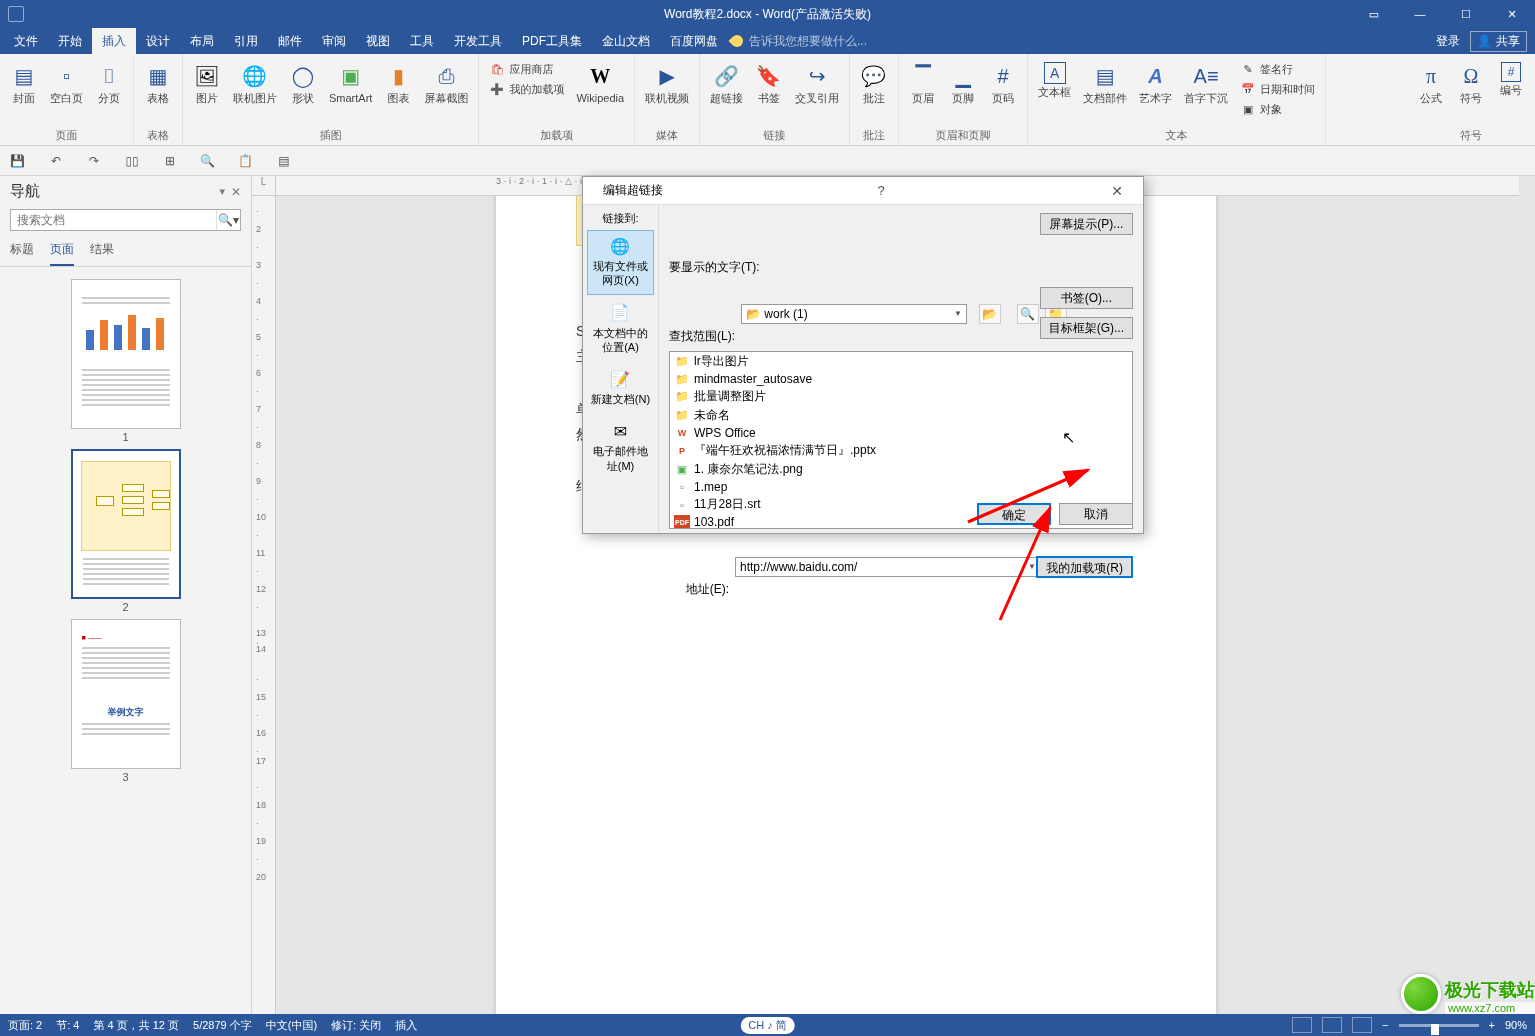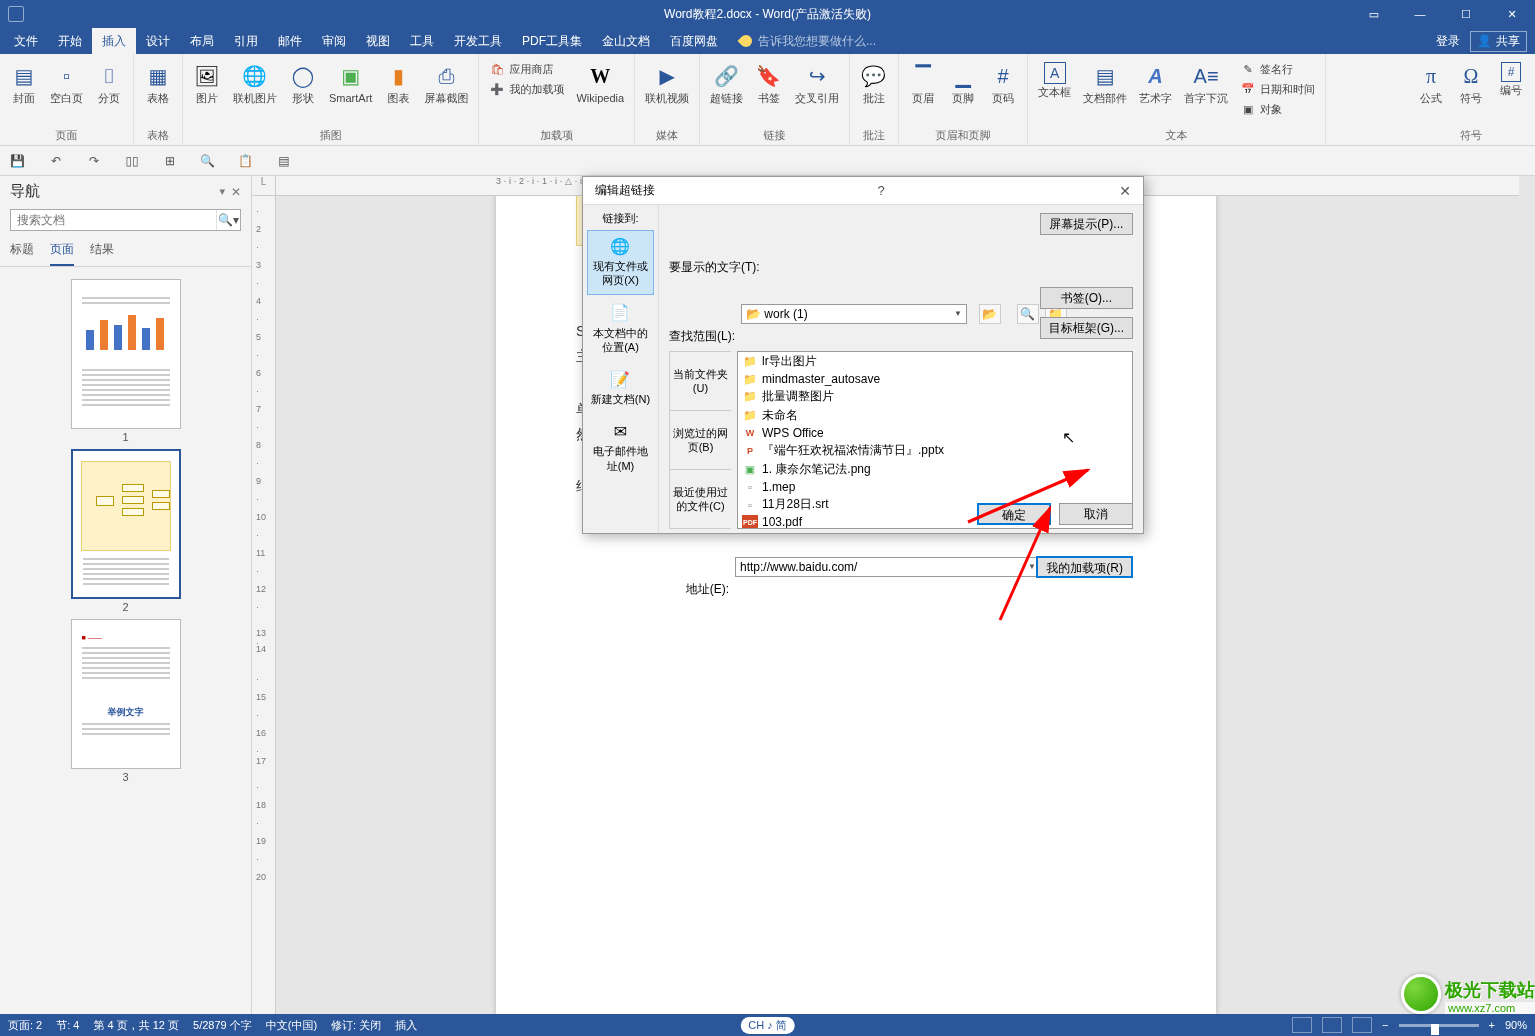--- a/index.html
+++ b/index.html
@@ -11,21 +11,21 @@
 .titlebar .win-controls { position: absolute; right: 0; display: flex; }
 .titlebar .win-btn { width: 46px; height: 28px; display: flex; align-items: center; justify-content: center; color: #fff; font-size: 11px; }
 .titlebar .left-icons { display: flex; gap: 8px; padding-left: 8px; align-items: center; }
 .titlebar .left-icons span { width: 16px; height: 16px; border: 1px solid rgba(255,255,255,.5); border-radius: 2px; }
 
 
 .menubar { height: 26px; background: #2b579a; display: flex; align-items: center; padding-left: 4px; }
 .menubar .tab { padding: 0 10px; height: 26px; line-height: 26px; color: #fff; font-size: 12px; }
 .menubar .tab.active { background: #f3f3f3; color: #2b579a; }
 .menubar .right { margin-left: auto; display: flex; align-items: center; padding-right: 8px; gap: 10px; color: #fff; }
-.menubar .tell-me { color: #b8c7e0; font-size: 12px; margin-left: 12px; display:flex; align-items:center; gap:6px;}
+.menubar .tell-me { color: #b8c7e0; font-size: 12px; margin-left: 3px; display:flex; align-items:center; gap:6px;}
 .menubar .bulb { width:12px;height:12px;background:#ffd966;border-radius:50% 50% 50% 0;transform:rotate(45deg);}
 
 
 .ribbon { height: 92px; background: #f3f3f3; border-bottom: 1px solid #d4d4d4; display: flex; }
 .ribbon-group { border-right: 1px solid #e1e1e1; padding: 2px 6px 0; display: flex; flex-direction: column; }
 .ribbon-group .items { display: flex; gap: 4px; flex: 1; align-items: flex-start; padding-top: 4px; }
 .ribbon-group .label { text-align: center; font-size: 11px; color: #666; padding: 2px 0; }
 .ribbon-btn { display: flex; flex-direction: column; align-items: center; gap: 2px; padding: 2px 4px; min-width: 36px; cursor: pointer; }
 .ribbon-btn .ico { width: 28px; height: 28px; display: flex; align-items: center; justify-content: center; font-size: 20px; }
 .ribbon-btn .lbl { font-size: 11px; color: #444; text-align: center; line-height: 1.1; }
@@ -79,21 +79,21 @@
 .doc-scroll { position:absolute; top:20px; left:24px; right:0; bottom:0; overflow:hidden; background:#e6e6e6;}
 .page-paper { position:absolute; top:-10px; left:220px; width:720px; height:980px; background:#fff; box-shadow:0 0 6px rgba(0,0,0,.2);}
 .yellow-block { position:absolute; top:0; left:80px; right:80px; height:60px; background:#fdf1c8; border:1px solid #e6d177; display:flex; align-items:center; justify-content:center;}
 .yellow-block .box { border:1px solid #b89b00; padding:2px 12px; font-size:12px; color:#7a5c00;}
 .hyperlink { position:absolute; top:88px; left:98px; color:#0563c1; text-decoration:underline; background:#cce4ff; padding:0 2px; font-size:14px;}
 .body-text { position:absolute; top:108px; left:80px; right:80px; font-size:14px; color:#333; line-height:1.8; text-align:justify;}
 .body-text p { text-indent:2em; margin-bottom:2px;}
 
 
 .dialog { position:absolute; top:176px; left:582px; width:562px; height:358px; background:#f0f0f0; border:1px solid #999; box-shadow:3px 3px 12px rgba(0,0,0,.3); z-index:100;}
-.dlg-title { height:28px; background:#fff; border-bottom:1px solid #ddd; display:flex; align-items:center; padding:0 12px; font-size:12px;}
+.dlg-title { height:28px; background:#fff; border-bottom:1px solid #ddd; display:flex; align-items:center; padding:0 20px; font-size:12px;}
 .dlg-title .x { margin-left:auto; font-size:14px; color:#555;}
 .dlg-title .q { margin-left:auto; font-size:13px; color:#555; margin-right:12px;}
 .dlg-body { display:flex; height:calc(100% - 28px);}
 .dlg-left { width:76px; background:#f0f0f0; padding:4px; display:flex; flex-direction:column; gap:2px; border-right:1px solid #ddd;}
 .dlg-left .cat { border:1px solid transparent; padding:6px 2px; text-align:center; font-size:11px; line-height:1.3; display:flex; flex-direction:column; align-items:center; gap:2px;}
 .dlg-left .cat.active { border:1px solid #7eb4ea; background:#cde6f7;}
 .dlg-left .cat .ci { width:24px; height:20px; display:flex; align-items:center; justify-content:center; font-size:16px;}
 .dlg-right { flex:1; padding:8px 10px; position:relative;}
 .dlg-row { display:flex; align-items:center; gap:6px; margin-bottom:6px; font-size:12px;}
 .dlg-row label { min-width:86px; text-align:right;margin-top:46px;}
@@ -570,25 +570,20 @@
         <div class="dlg-btn">目标框架(G)...</div>
       </div>
       <div class="dlg-row">
         <label style="min-width:66px">查找范围(L):</label>
         <div class="dlg-combo" style="width:226px"><span style="color:#f0c036">📂</span>&nbsp;<span>work (1)</span><span class="dd">▼</span></div>
         <span class="dlg-toolbar-ico" style="margin-left:6px;color:#f0c036">📂</span>
         <span class="dlg-toolbar-ico" style="margin-left:10px">🔍</span>
         <span class="dlg-toolbar-ico">📁</span>
       </div>
       <div class="dlg-mid">
-        <div class="dlg-sidecats">
-          <div class="sc">当前文件夹(U)</div>
-          <div class="sc">浏览过的网页(B)</div>
-          <div class="sc">最近使用过的文件(C)</div>
-        </div>
         <div class="dlg-filelist" style="width:300px">
           <div class="fi">
               <span class="fico" style="color:#f0c036">📁</span>
               <span>lr导出图片</span>
             </div>
           <div class="fi">
               <span class="fico" style="color:#f0c036">📁</span>
               <span>mindmaster_autosave</span>
             </div>
           <div class="fi">

